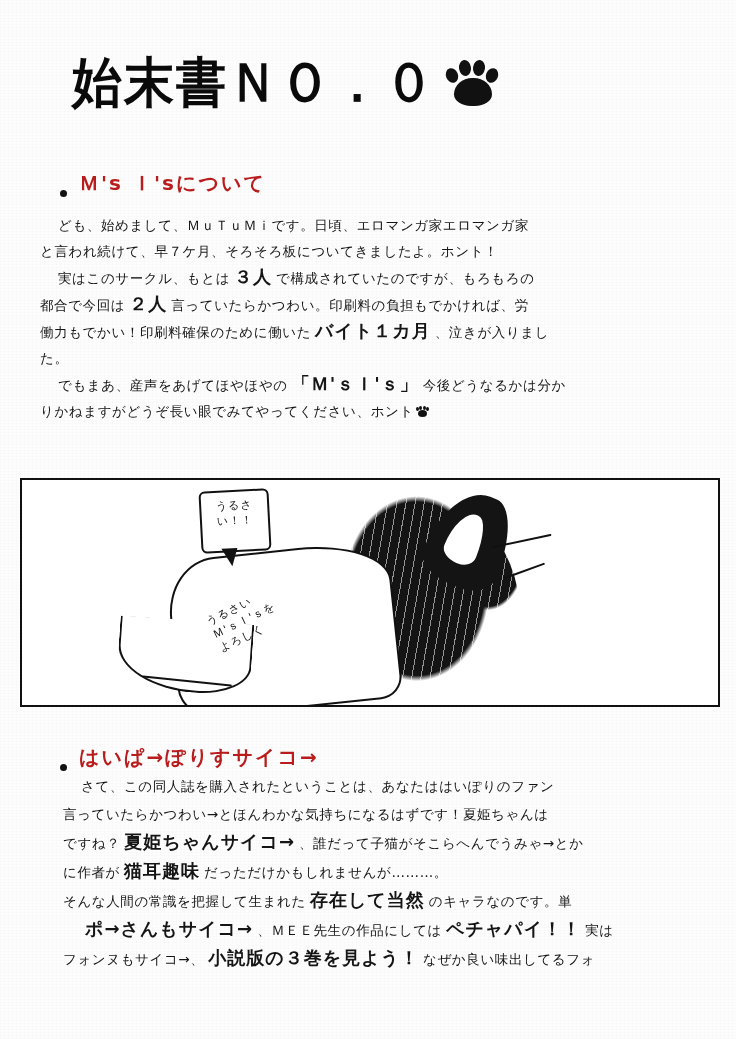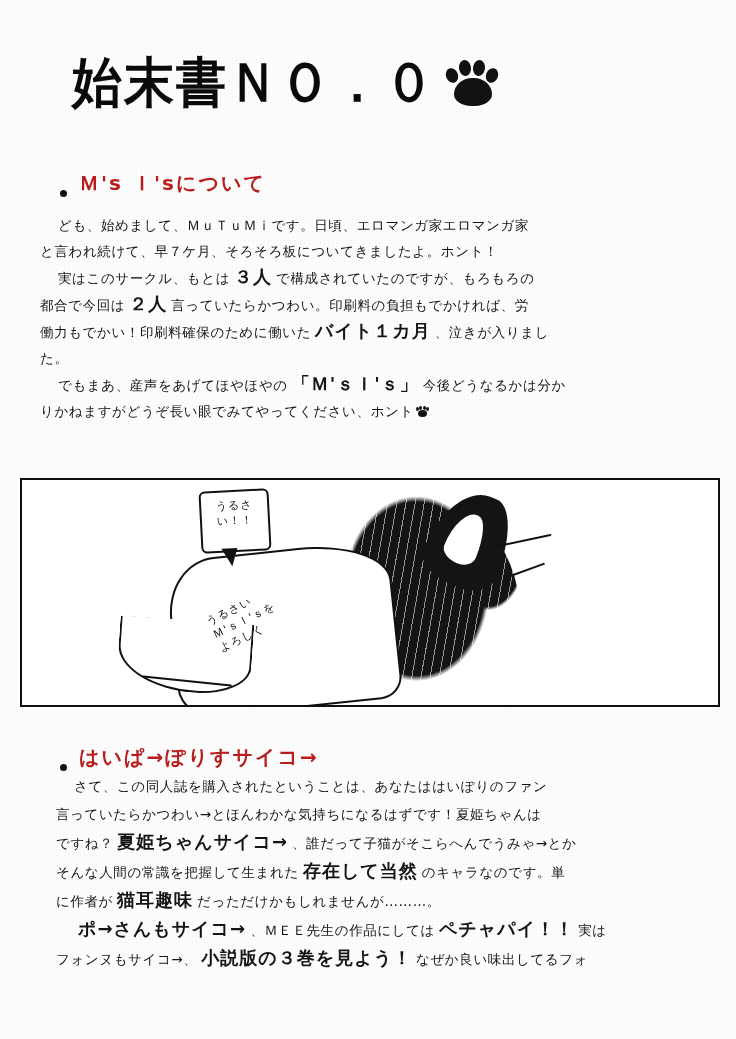--- a/index.html
+++ b/index.html
@@ -241,21 +241,21 @@
   .scribble {
     position: absolute;
     background: #111;
     height: 2px;
     border-radius: 2px;
   }
 
   
   .bottom-block {
     position: absolute;
-    left: 56px;
+    left: 63px;
     top: 772px;
     width: 620px;
     font-size: 13.5px;
     line-height: 28px;
     letter-spacing: 0.6px;
     color: #151515;
   }
   .bottom-block p { margin: 0; }
 </style>
 </head>
@@ -334,25 +334,25 @@
     <p class="indent">
       <span>さて、この同人誌を購入されたということは、あなたははいぽりのファン</span>
     </p>
     <p>
       <span>言っていたらかつわい→とほんわかな気持ちになるはずです！夏姫ちゃんは</span>
     </p>
     <p>
       <span>ですね？</span><span class="big2">夏姫ちゃんサイコ→</span><span>、誰だって子猫がそこらへんでうみゃ→とか</span>
     </p>
     <p>
+      <span>に作者が</span><span class="big2">猫耳趣味</span><span>だっただけかもしれませんが………。</span>
+    </p>
+    <p>
       <span>そんな人間の常識を把握して生まれた</span><span class="big2">存在して当然</span><span>のキャラなのです。単</span>
     </p>
-    <p>
-      <span>に作者が</span><span class="big2">猫耳趣味</span><span>だっただけかもしれませんが………。</span>
-    </p>
     <p class="indent">
       <span class="big2">ポ→さんもサイコ→</span><span>、ＭＥＥ先生の作品にしては</span><span class="big2">ペチャパイ！！</span><span>実は</span>
     </p>
     <p>
       <span>フォンヌもサイコ→、</span><span class="big2">小説版の３巻を見よう！</span><span>なぜか良い味出してるフォ</span>
     </p>
   </div>
 </div>
 
 </body></html>

